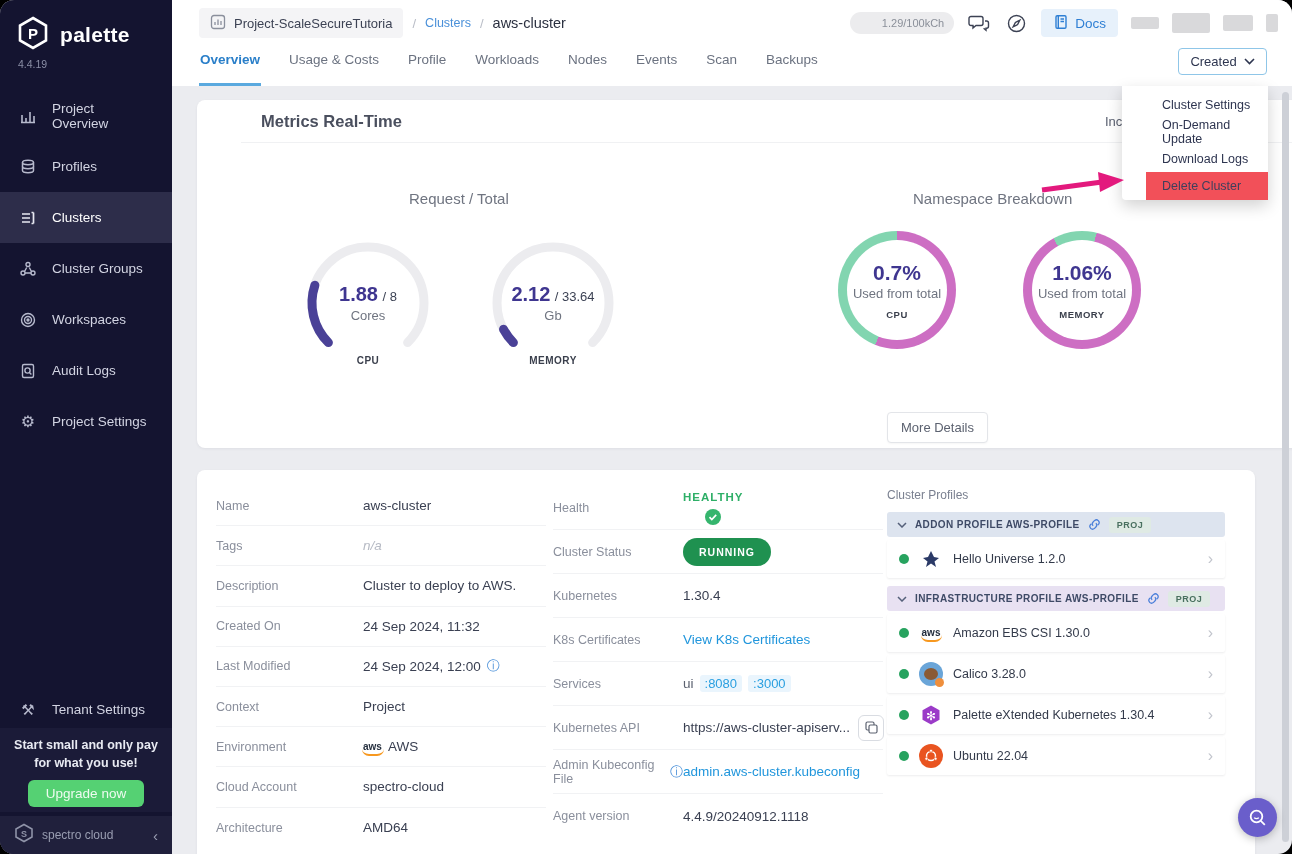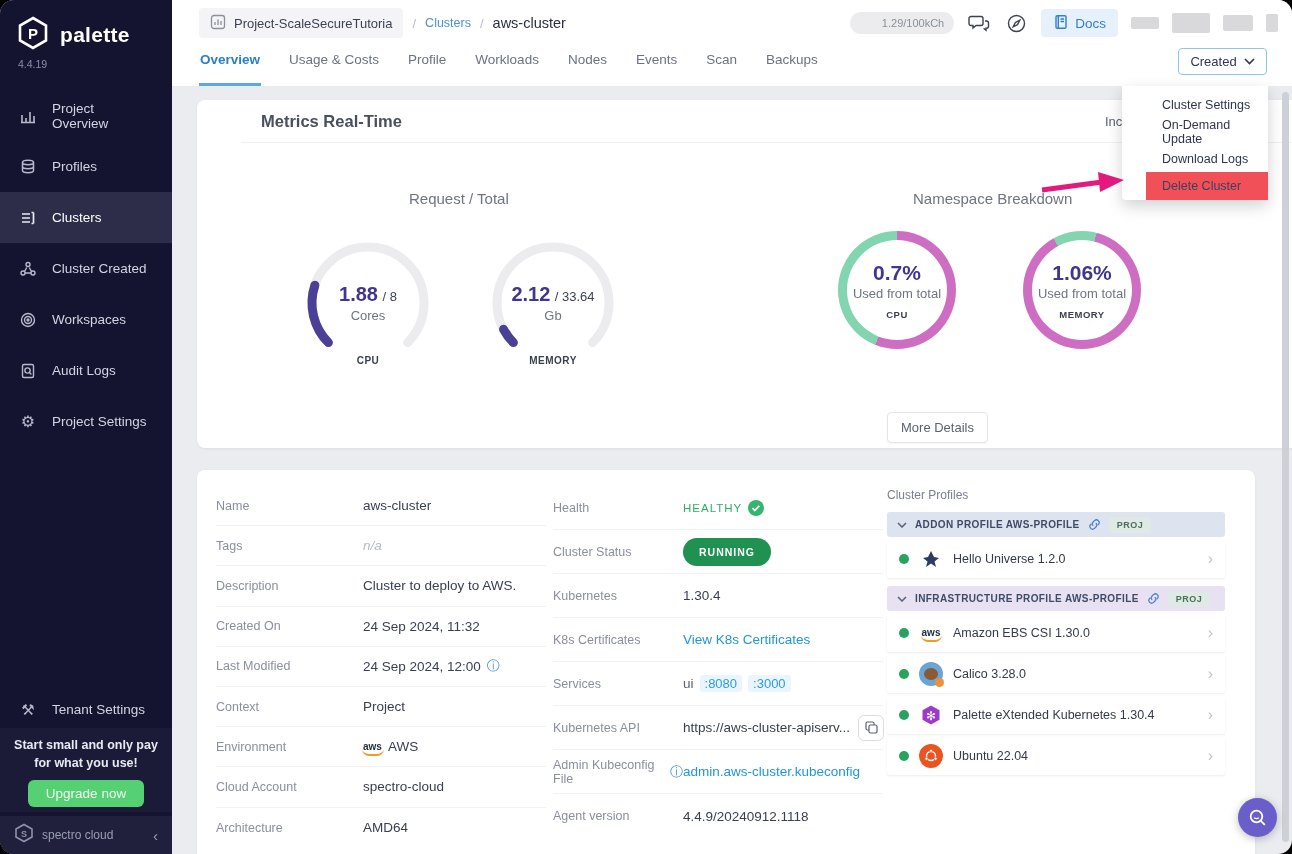--- a/index.html
+++ b/index.html
@@ -92,21 +92,21 @@
   .col-mid{left:356px;width:330px;}
   .d-row{display:flex;align-items:center;border-bottom:1px solid #f1f2f4;}
   .col-left .d-row{height:40.2px;}
   .col-mid .d-row{height:44px;}
   .d-label{width:147px;font-size:12.5px;color:#8a8f9c;flex:none;display:flex;align-items:center;gap:5px;}
   .col-mid .d-label{width:130px;}
   .d-val{font-size:13.5px;color:#3a4052;display:flex;align-items:center;gap:6px;flex:1;}
   .muted-italic{color:#b6bac4;font-style:italic;}
   .link{color:#2196dc;cursor:pointer;}
   .info-i{color:#4a90d9;font-size:13px;}
-  .healthy{color:#2eaf67;font-weight:normal;font-size:11.5px;letter-spacing:1px;display:flex;align-items:center;gap:6px;}
+  .healthy{color:#2eaf67;font-weight:bold;font-size:11.5px;letter-spacing:1px;display:flex;align-items:center;gap:6px;flex-direction:column;}
   .running-pill{background:#1f9150;color:#fff;font-size:10.5px;font-weight:bold;letter-spacing:1px;
                 padding:8px 16px;border-radius:16px;cursor:pointer;}
   .port{color:#2a9fe0;background:#eaf5fd;border-radius:3px;padding:1px 5px;font-size:13px;cursor:pointer;}
   .svc-prefix{color:#5c6270;}
   .copy-btn{width:26px;height:26px;border:1px solid #d9dce2;border-radius:6px;background:#fff;display:flex;
             align-items:center;justify-content:center;cursor:pointer;margin-left:2px;}
   .api-val{white-space:nowrap;}
 
   
   .profiles{position:absolute;left:690px;top:18px;width:338px;}
@@ -189,21 +189,21 @@
       </div>
       <div class="nav-item">
         <span class="nav-ic">
             <svg width="18" height="18" viewBox="0 0 18 18" fill="none" stroke="#b7bacd" stroke-width="1.4">
               <circle cx="4" cy="13" r="2"></circle>
               <circle cx="14" cy="13" r="2"></circle>
               <circle cx="9" cy="4.5" r="2"></circle>
               <path d="M5.5 11.5l2.2-4M12.5 11.5l-2.2-4M6 13h6"></path>
             </svg>
           </span>
-        <span>Cluster Created</span>
+        <span>Cluster Groups</span>
       </div>
       <div class="nav-item">
         <span class="nav-ic">
             <svg width="18" height="18" viewBox="0 0 18 18" fill="none" stroke="#b7bacd" stroke-width="1.4">
               <circle cx="9" cy="9" r="6.5"></circle>
               <circle cx="9" cy="9" r="3.5"></circle>
               <circle cx="9" cy="9" r="1" fill="#b7bacd"></circle>
             </svg>
           </span>
         <span>Workspaces</span>

